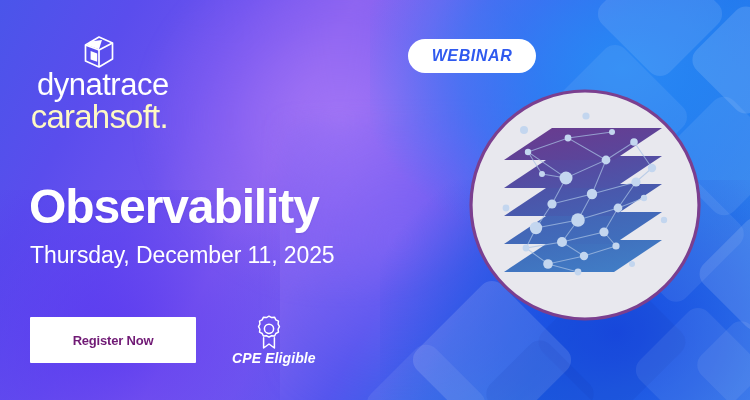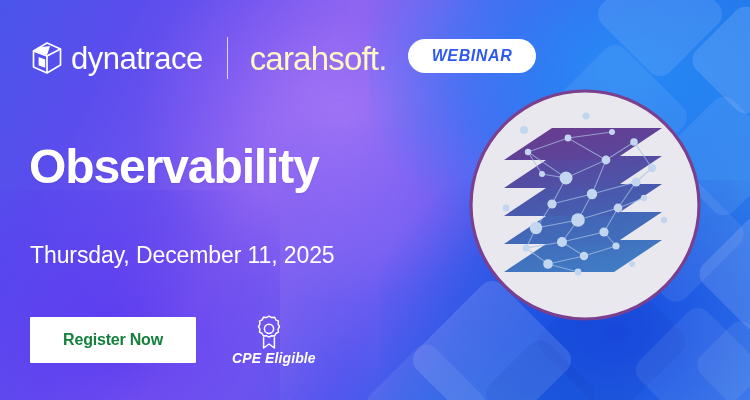--- a/index.html
+++ b/index.html
@@ -93,20 +93,21 @@
   .sq.dark { background: rgba(20,50,170,0.10); }
 
   
   .logo-row {
     position: absolute;
     left: 30px;
     top: 35px;
     display: flex;
     align-items: center;
     height: 46px;
+    flex-direction: column;
   }
   .dt-mark { width: 34px; height: 34px; display: block; }
   .dt-word {
     color: #ffffff;
     font-size: 31px;
     letter-spacing: -0.5px;
     margin-left: 7px;
     font-weight: 400;
     line-height: 1;
     font-family: "Liberation Sans", sans-serif;
@@ -153,21 +154,21 @@
     position: absolute;
     left: 29px;
     top: 108px;
     color: #ffffff;
     font-size: 48px;
     font-weight: 700;
     line-height: 1.12;
     letter-spacing: -1.1px;
     text-shadow: 0 1px 2px rgba(40,30,120,0.12);
   }
-  .headline .l2 { display: block; }
+  .headline .l2 { display: block; margin-top: 40px; }
 
   
   .date-block {
     position: absolute;
     left: 30px;
     top: 240px;
     color: #ffffff;
     font-size: 23px;
     font-weight: 400;
     line-height: 1.38;
@@ -188,22 +189,22 @@
     background: #ffffff;
     border: none;
     display: flex;
     align-items: center;
     justify-content: center;
     cursor: pointer;
     padding: 0;
     border-radius: 1px;
   }
   .register-btn span {
-    color: #15803d;
-    font-size: 16px;
+    color: #701a75;
+    font-size: 13px;
     font-weight: 700;
     letter-spacing: -0.2px;
   }
   .cpe-group {
     display: flex;
     align-items: center;
     margin-left: 27px;
     flex-direction: column;
   }
   .cpe-icon { width: 30px; height: 36px; display: block; }

